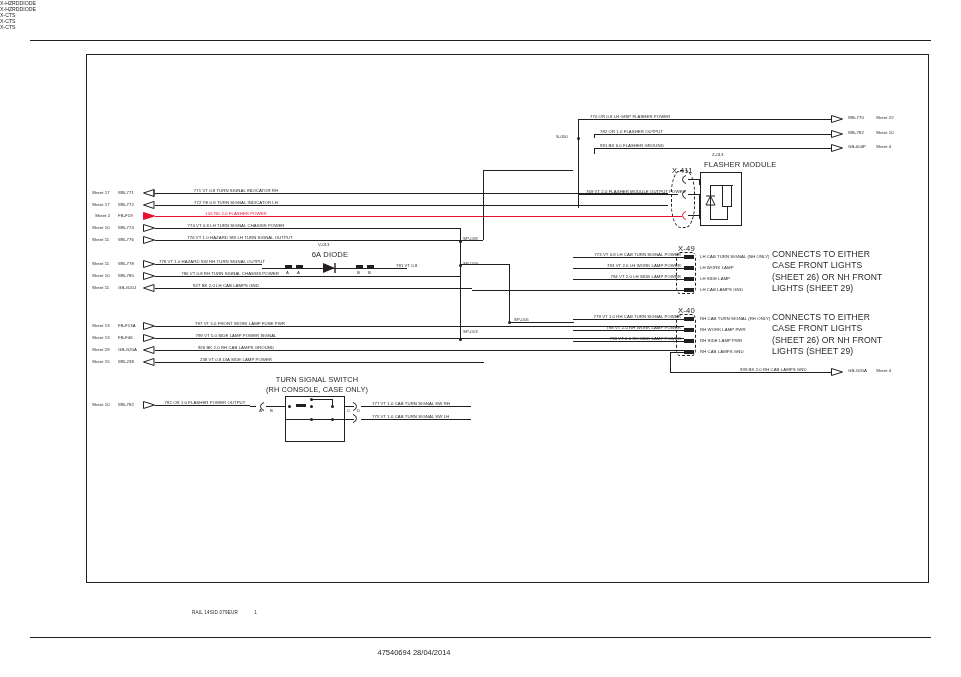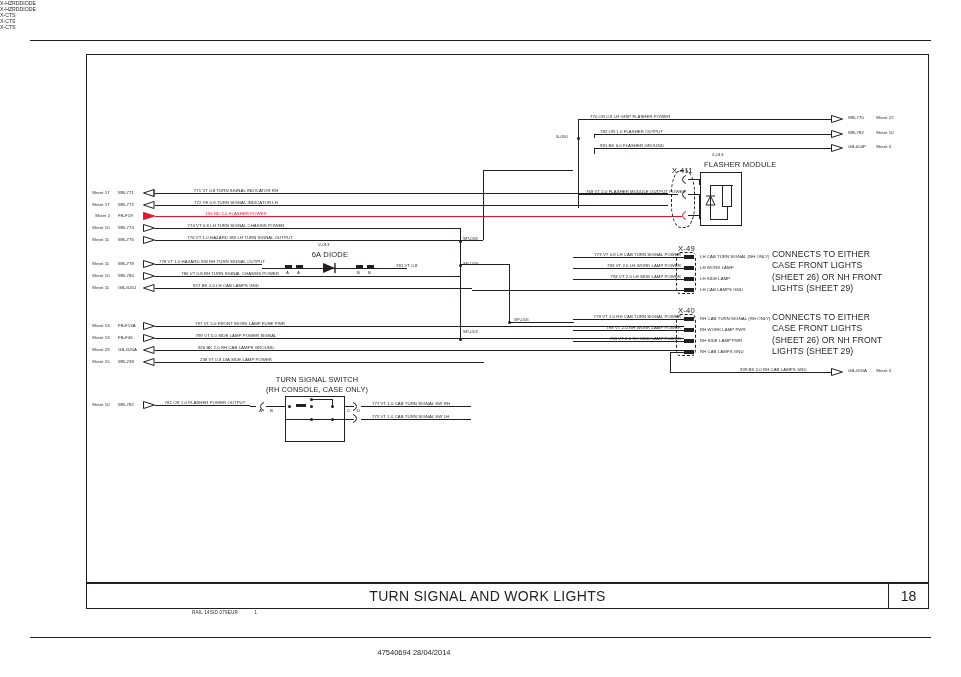--- a/index.html
+++ b/index.html
@@ -551,24 +551,20 @@
 
   <div class="note" style="left:772px; top:249px;">CONNECTS TO EITHER
 CASE FRONT LIGHTS
 (SHEET 26) OR NH FRONT
 LIGHTS (SHEET 29)</div>
   <div class="note" style="left:772px; top:312px;">CONNECTS TO EITHER
 CASE FRONT LIGHTS
 (SHEET 26) OR NH FRONT
 LIGHTS (SHEET 29)</div>
 
-  <div class="titleblock">
-    <div class="tb-title">TURN SIGNAL AND WORK LIGHTS</div>
-    <div class="tb-sheet">18</div>
-  </div>
   <div class="tb-sub">
     <span>RAIL 14SID.079EUR</span><span class="num">1</span>
   </div>
 
   <div class="doc-footer">
     <div class="line1">47540694 28/04/2014</div>
   </div>
 
 </div>
 

